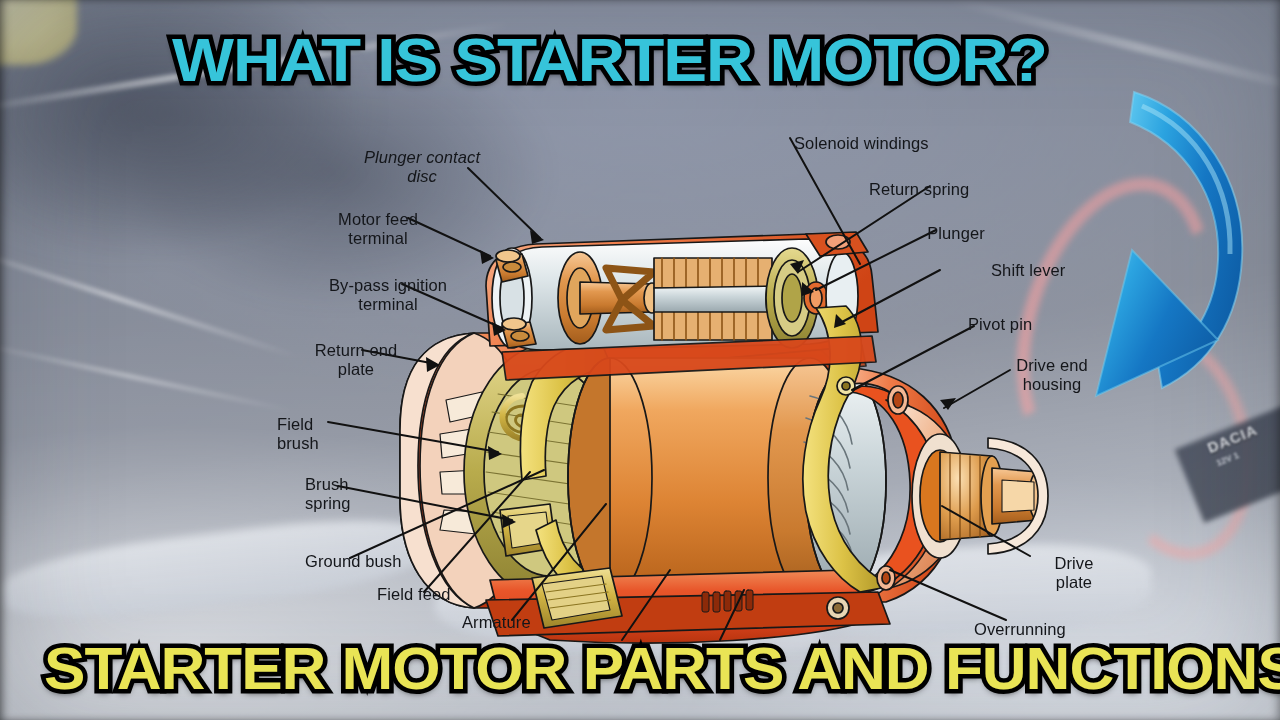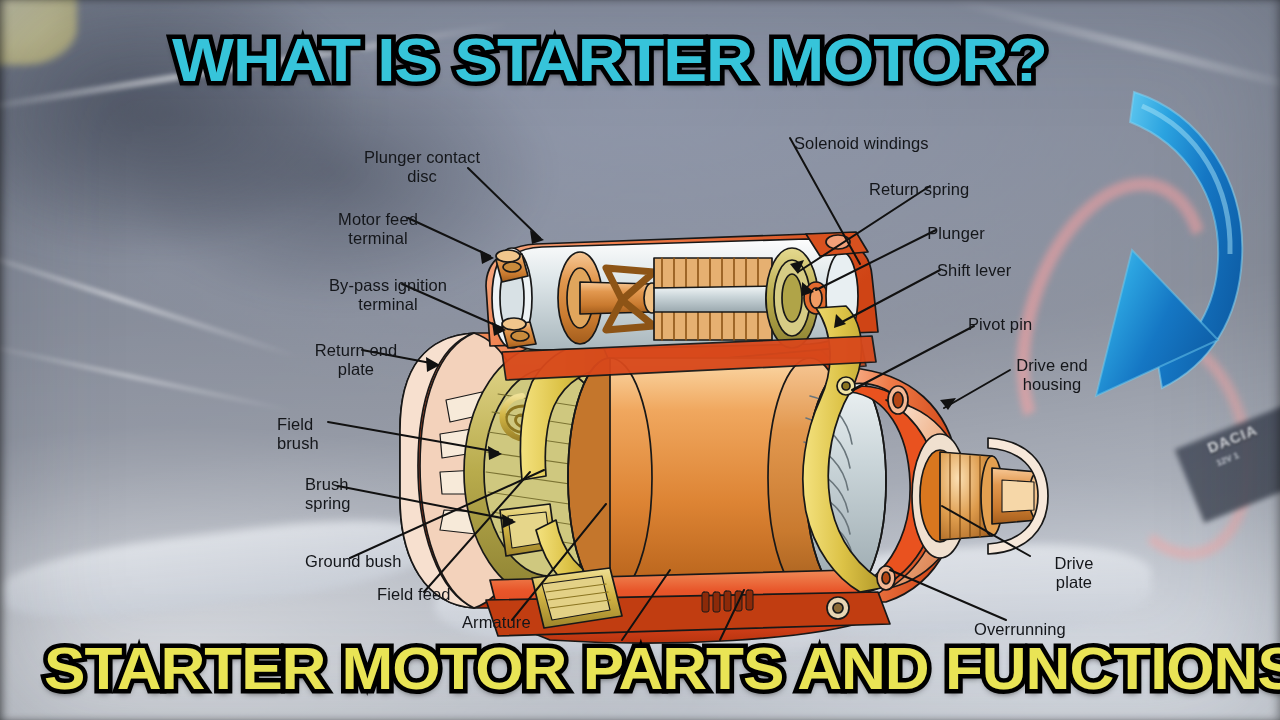--- a/index.html
+++ b/index.html
@@ -454,40 +454,40 @@
         <polygon points="252,354 238,346 239,360"></polygon>
         <polygon points="266,422 252,414 253,428"></polygon>
         <polygon points="548,174 554,160 540,164"></polygon>
         <polygon points="564,192 552,182 552,196"></polygon>
         <polygon points="596,224 586,214 584,228"></polygon>
         <polygon points="698,310 706,298 690,300"></polygon>
       </g>
     </svg>
   </div>
 
-  <div class="lbl l" style="left:342px;top:148px;width:160px;text-align:center;">Plunger contact
+  <div class="lbl l" style="left:342px;top:148px;width:160px;text-align:center;font-style:italic;">Plunger contact
 disc</div>
   <div class="lbl l" style="left:318px;top:210px;width:120px;text-align:center;">Motor feed
 terminal</div>
   <div class="lbl l" style="left:304px;top:276px;width:168px;text-align:center;">By-pass ignition
 terminal</div>
   <div class="lbl l" style="left:300px;top:341px;width:112px;text-align:center;">Return end
 plate</div>
   <div class="lbl l" style="left:277px;top:415px;width:72px;text-align:left;">Field
 brush</div>
   <div class="lbl l" style="left:305px;top:475px;width:80px;text-align:left;">Brush
 spring</div>
   <div class="lbl l" style="left:305px;top:552px;width:130px;text-align:left;">Ground bush</div>
   <div class="lbl l" style="left:377px;top:585px;width:100px;text-align:left;">Field feed</div>
   <div class="lbl l" style="left:462px;top:613px;width:100px;text-align:left;">Armature</div>
 
   <div class="lbl l" style="left:794px;top:134px;width:190px;text-align:left;">Solenoid windings</div>
   <div class="lbl l" style="left:869px;top:180px;width:150px;text-align:left;">Return spring</div>
   <div class="lbl l" style="left:901px;top:224px;width:110px;text-align:center;">Plunger</div>
-  <div class="lbl l" style="left:937px;top:261px;width:120px;text-align:left;">Shift lever</div>
+  <div class="lbl l" style="left:991px;top:261px;width:120px;text-align:left;">Shift lever</div>
   <div class="lbl l" style="left:968px;top:315px;width:110px;text-align:left;">Pivot pin</div>
   <div class="lbl l" style="left:1002px;top:356px;width:100px;text-align:center;">Drive end
 housing</div>
   <div class="lbl l" style="left:1034px;top:554px;width:80px;text-align:center;">Drive
 plate</div>
   <div class="lbl l" style="left:974px;top:620px;width:140px;text-align:left;">Overrunning</div>
 
   <div id="blue-arrow">
     <svg viewBox="0 0 180 330" xmlns="http://www.w3.org/2000/svg">
       <defs>

